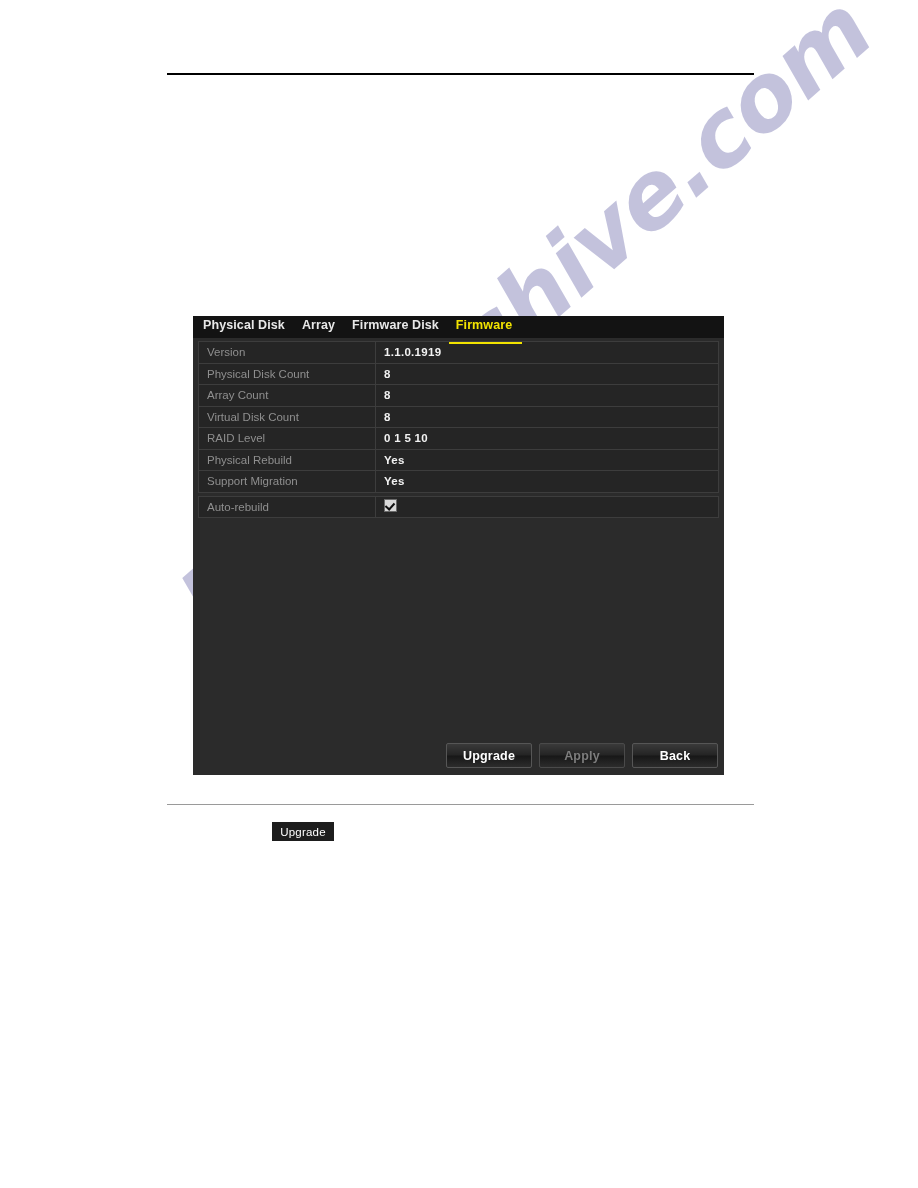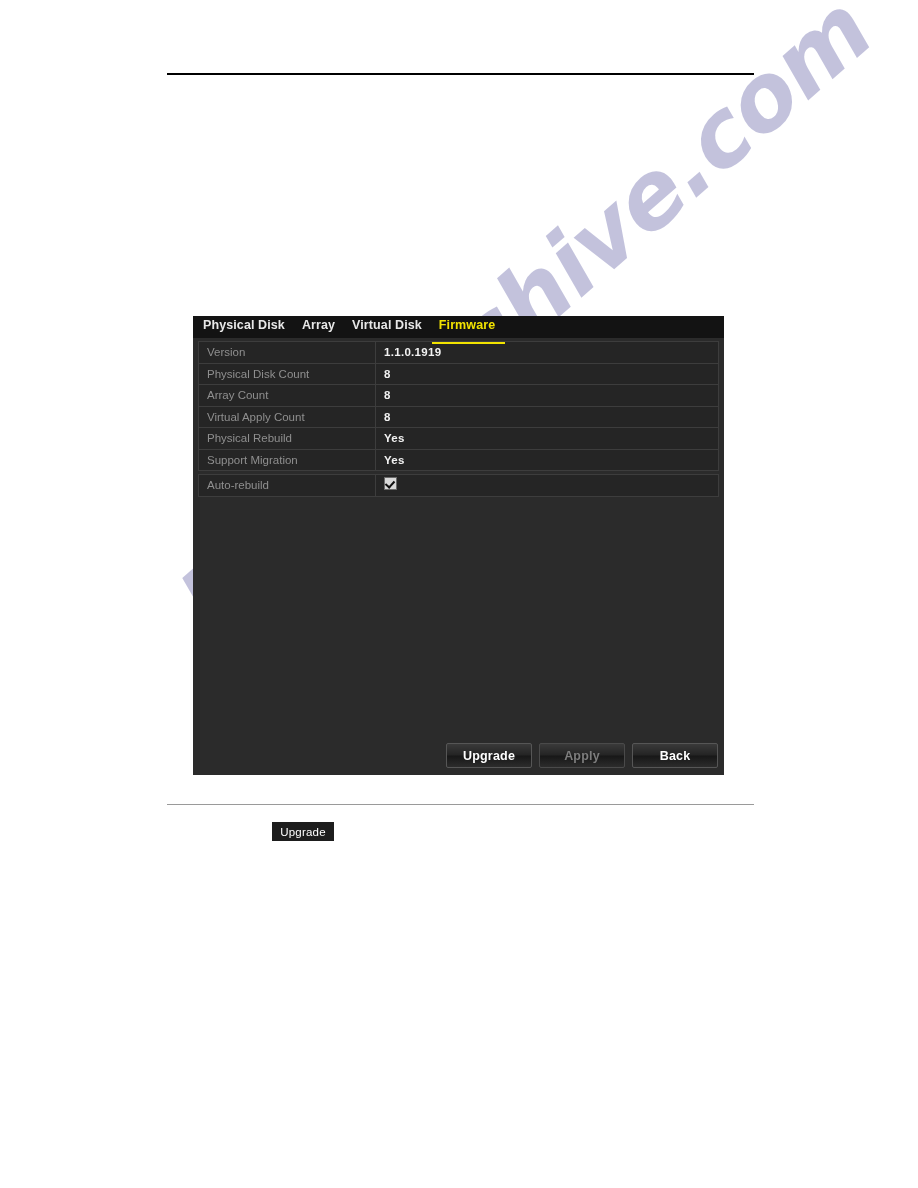--- a/index.html
+++ b/index.html
@@ -197,42 +197,46 @@
 
 <div class="page-rule-top"></div>
 
 <div class="watermark">manualshive.com</div>
 
 <div class="nvr-dialog">
 
   <div class="tabbar">
     <div class="tab">Physical Disk</div>
     <div class="tab">Array</div>
-    <div class="tab">Virtual Disk</div>
+    <div class="tab">Firmware Disk</div>
     <div class="tab active">Firmware</div>
   </div>
 
   <div class="table-wrap">
     <table class="info-table">
       <tbody>
         <tr>
           <td class="k">Version</td>
           <td class="v">1.1.0.1919</td>
         </tr>
         <tr>
           <td class="k">Physical Disk Count</td>
           <td class="v">8</td>
         </tr>
         <tr>
           <td class="k">Array Count</td>
           <td class="v">8</td>
         </tr>
         <tr>
-          <td class="k">Virtual Apply Count</td>
+          <td class="k">Virtual Disk Count</td>
           <td class="v">8</td>
+        </tr>
+        <tr>
+          <td class="k">RAID Level</td>
+          <td class="v">0  1  5  10</td>
         </tr>
         <tr>
           <td class="k">Physical Rebuild</td>
           <td class="v">Yes</td>
         </tr>
         <tr>
           <td class="k">Support Migration</td>
           <td class="v">Yes</td>
         </tr>
         <tr class="spacer-row">

